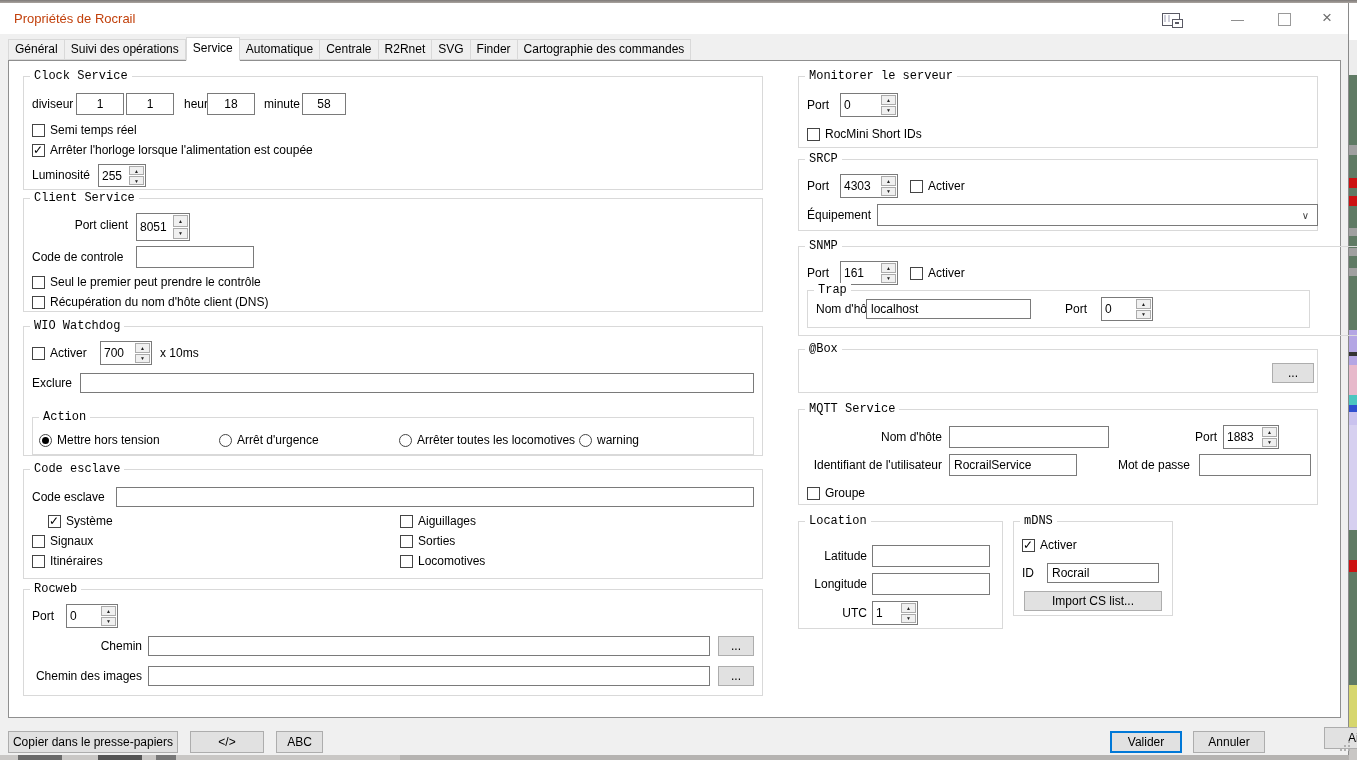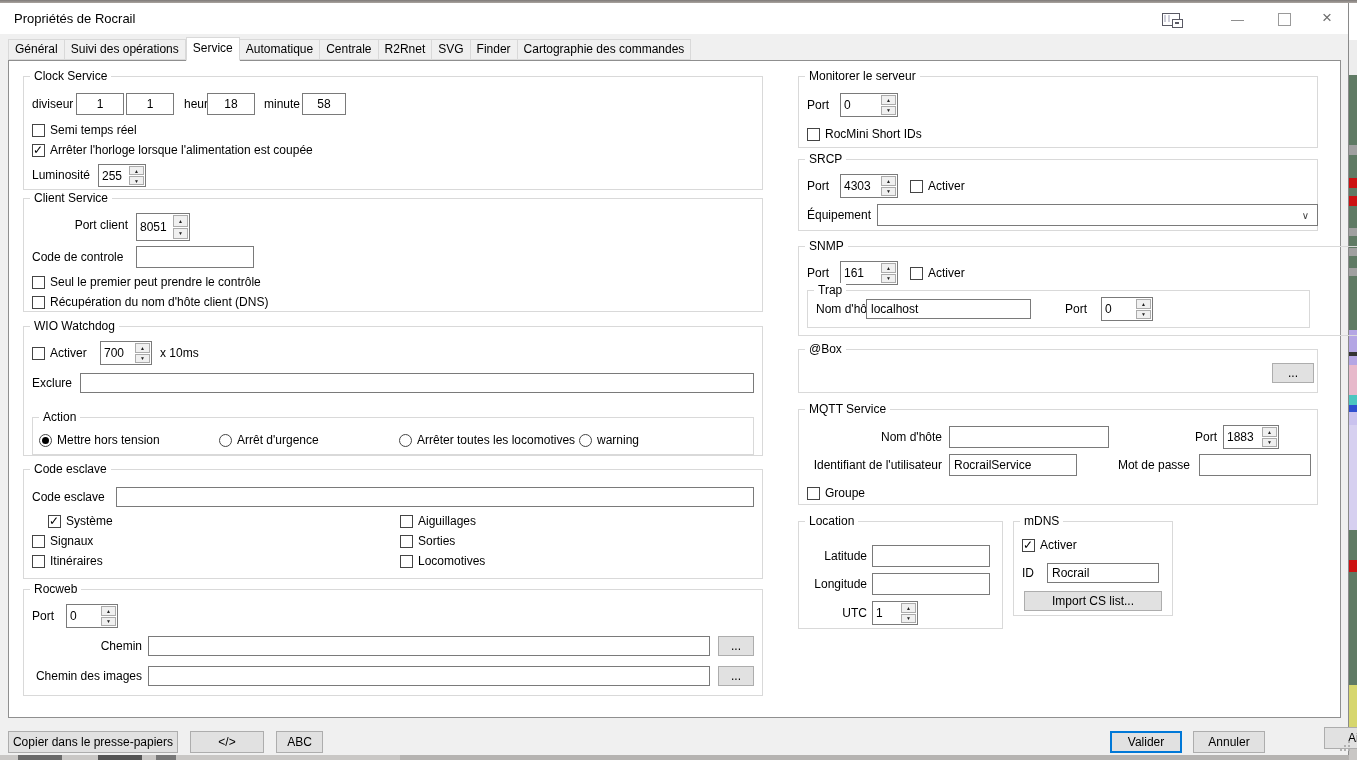--- a/index.html
+++ b/index.html
@@ -13,38 +13,38 @@
       #5f7a64 203px 225px,#a0a0a0 225px 233px,#5f7a64 233px 245px,#a0a0a0 245px 253px,
       #5f7a64 253px 265px,#a0a0a0 265px 273px,#5f7a64 273px 327px,#b4a6e4 327px 349px,
       #333333 349px 353px,#b4a6e4 353px 362px,#e7b9cb 362px 392px,#4cc6c0 392px 402px,
       #2f4fd0 402px 409px,#c9c2ee 409px 422px,#d6d0f0 422px 527px,#5f7a64 527px 557px,
       #cc1111 557px 569px,#5f7a64 569px 682px,#d6d66e 682px 737px,#c9c7c5 737px 757px);}
   .bottom-strip{position:absolute;left:0;top:755px;width:1349px;height:5px;
     background:linear-gradient(to right,#c9c7c5 0 18px,#6a6a6a 18px 62px,#c9c7c5 62px 98px,#555 98px 142px,#c9c7c5 142px 156px,#777 156px 176px,#c9c7c5 176px 400px,#b5b3b1 400px 100%);}
 
   .dialog{position:absolute;left:0;top:3px;width:1349px;height:752px;background:#f0f0f0;border-right:1px solid #8a8a8a;box-sizing:border-box;}
   .titlebar{position:absolute;left:0;top:0;width:100%;height:31px;background:#ffffff;}
-  .title{position:absolute;left:14px;top:8px;font-size:13px;color:#000000;white-space:nowrap;}
+  .title{position:absolute;left:14px;top:8px;font-size:13px;color:#c2410c;white-space:nowrap;}
   .tb-icon{position:absolute;left:1162px;top:10px;width:16px;height:11px;border:1px solid #595964;background:#fff;}
   .tbi-a{position:absolute;left:1px;top:1px;width:8px;height:7px;background:repeating-linear-gradient(to right,#cfcfda 0 2px,#ffffff 2px 4px);}
   .tbi-b{position:absolute;right:-4px;bottom:-3px;width:9px;height:7px;border:1px solid #595964;background:#fff;}
   .tbi-b::after{content:"";position:absolute;left:2px;top:2px;width:4px;height:2px;background:#595964;}
   .win-min{position:absolute;left:1231px;top:17px;width:13px;height:0;border-top:1px solid #8f8f8f;}
   .win-max{position:absolute;left:1278px;top:10px;width:11px;height:11px;border:1px solid #9a9a9a;background:#fff;}
   .win-close{position:absolute;left:1322px;top:3px;font-size:17px;color:#6d6d6d;line-height:24px;}
 
   .tabs{position:absolute;left:8px;top:35px;height:22px;display:flex;align-items:flex-end;z-index:3;}
   .tab{height:19px;line-height:19px;padding:0 6px;background:#f0f0f0;border:1px solid #d9d9d9;border-left:none;white-space:nowrap;box-sizing:content-box;}
   .tab:first-child{border-left:1px solid #d9d9d9;}
   .tab.active{height:22px;line-height:21px;background:#fff;border-bottom:1px solid #fff;margin-bottom:-1px;border-left:1px solid #d9d9d9;}
 
   .panel{position:absolute;left:8px;top:57px;width:1333px;height:658px;background:#fff;border:1px solid #8f8f8f;box-sizing:border-box;z-index:1;}
 
   .grp{position:absolute;border:1px solid #d9d9d9;box-sizing:border-box;}
-  .lg{position:absolute;top:-8px;left:6px;background:#fff;padding:0 4px;white-space:nowrap;line-height:14px;}
+  .lg{position:absolute;top:-8px;left:6px;background:#fff;padding:0 4px;white-space:nowrap;line-height:14px;font-family:Liberation Mono, monospace;}
   .lbl{position:absolute;white-space:nowrap;height:22px;line-height:22px;}
   .lbl.r{text-align:right;}
   .lh20{height:20px;line-height:20px;} .lh24{height:24px;line-height:24px;}
 
   .txt{position:absolute;background:#fff;border:1px solid #7a7a7a;box-sizing:border-box;padding:0 4px;display:flex;align-items:center;white-space:nowrap;overflow:hidden;}
   .txt.c{justify-content:center;}
 
   .spin{position:absolute;display:flex;border:1px solid #7a7a7a;background:#fff;box-sizing:border-box;}
   .spin .v{flex:1;padding:0 3px;display:flex;align-items:center;}
   .spin .btns{width:15px;display:flex;flex-direction:column;padding:1px;}

